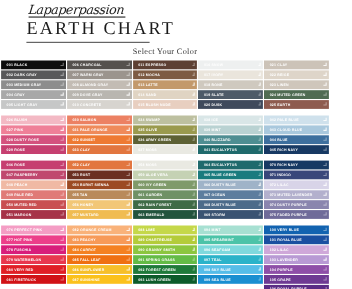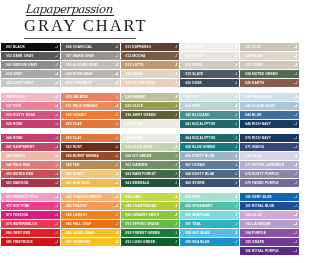--- a/index.html
+++ b/index.html
@@ -85,22 +85,23 @@
   }
 </style>
 </head>
 <body>
 
 <div class="page">
 
   <div class="header">
     <div class="logo-script">Lapaperpassion</div>
     <div class="logo-rule"></div>
-    <div class="title">GRAY CHART</div>
+    <div class="title">EARTH CHART</div>
     <div class="title-rule"></div>
+    <div class="subtitle">Select Your Color</div>
   </div>
 
   <div class="groups" id="groups">
       <div class="group">
         <div class="col">
           <div class="swatch dark" style="background: rgb(13, 13, 13);">
             <span class="lbl" style="color: rgb(255, 255, 255);">001 BLACK</span>
             <span class="corner"></span>
           </div>
           <div class="swatch dark" style="background: rgb(88, 88, 90);">

